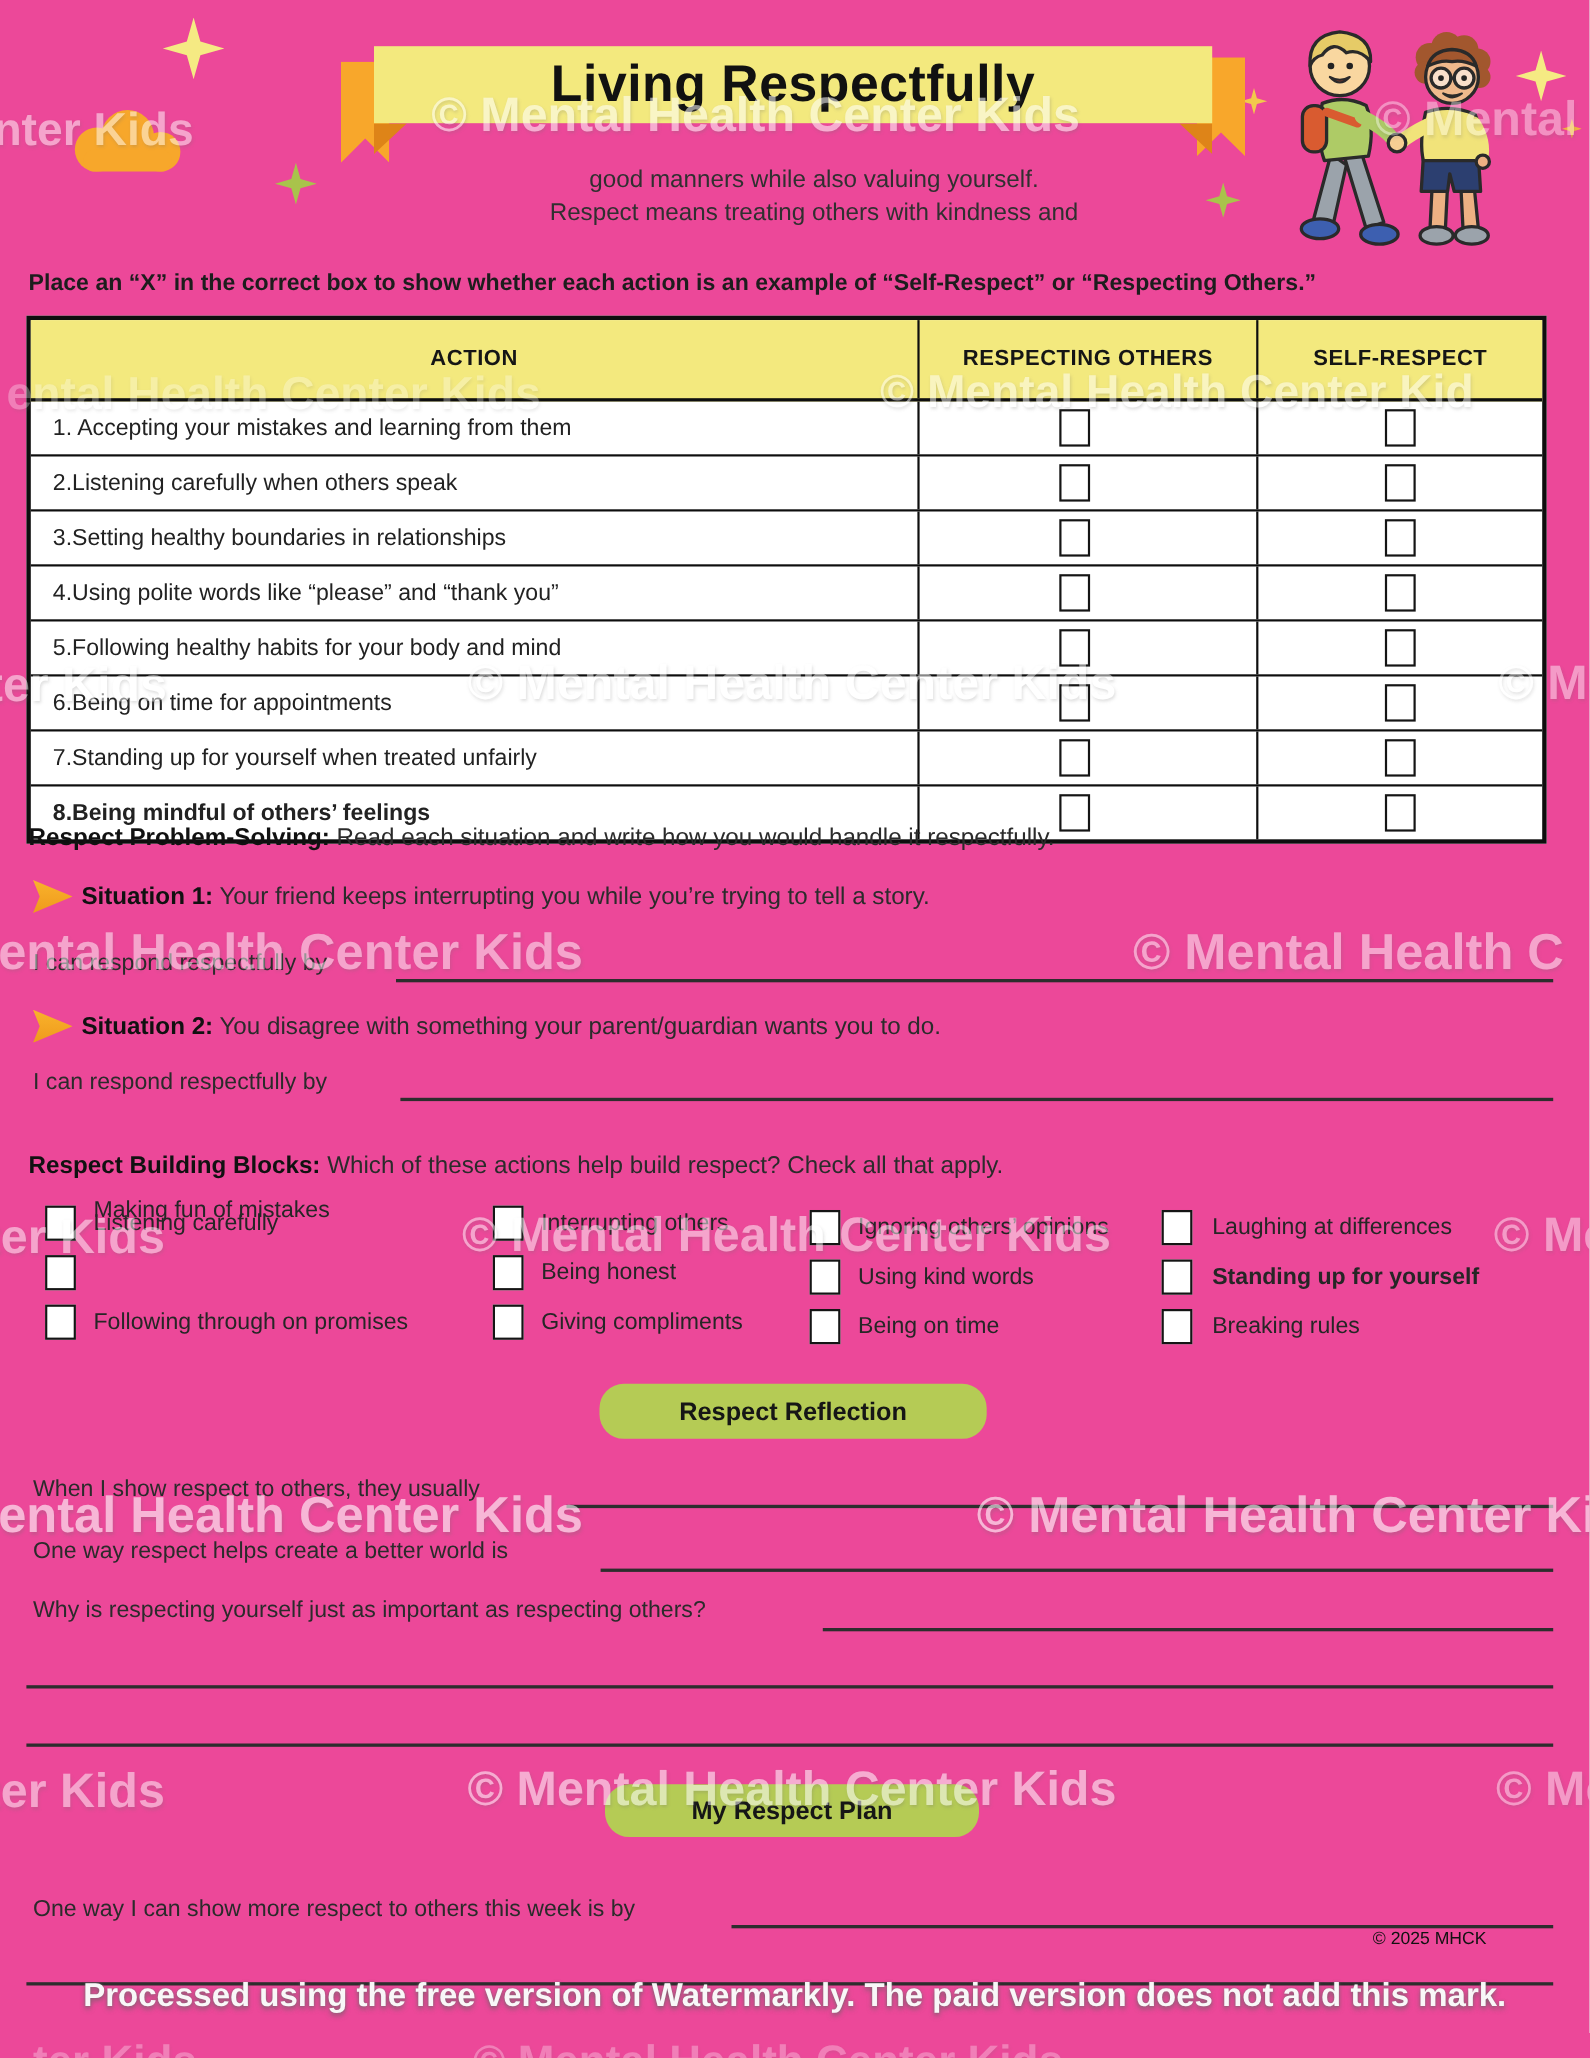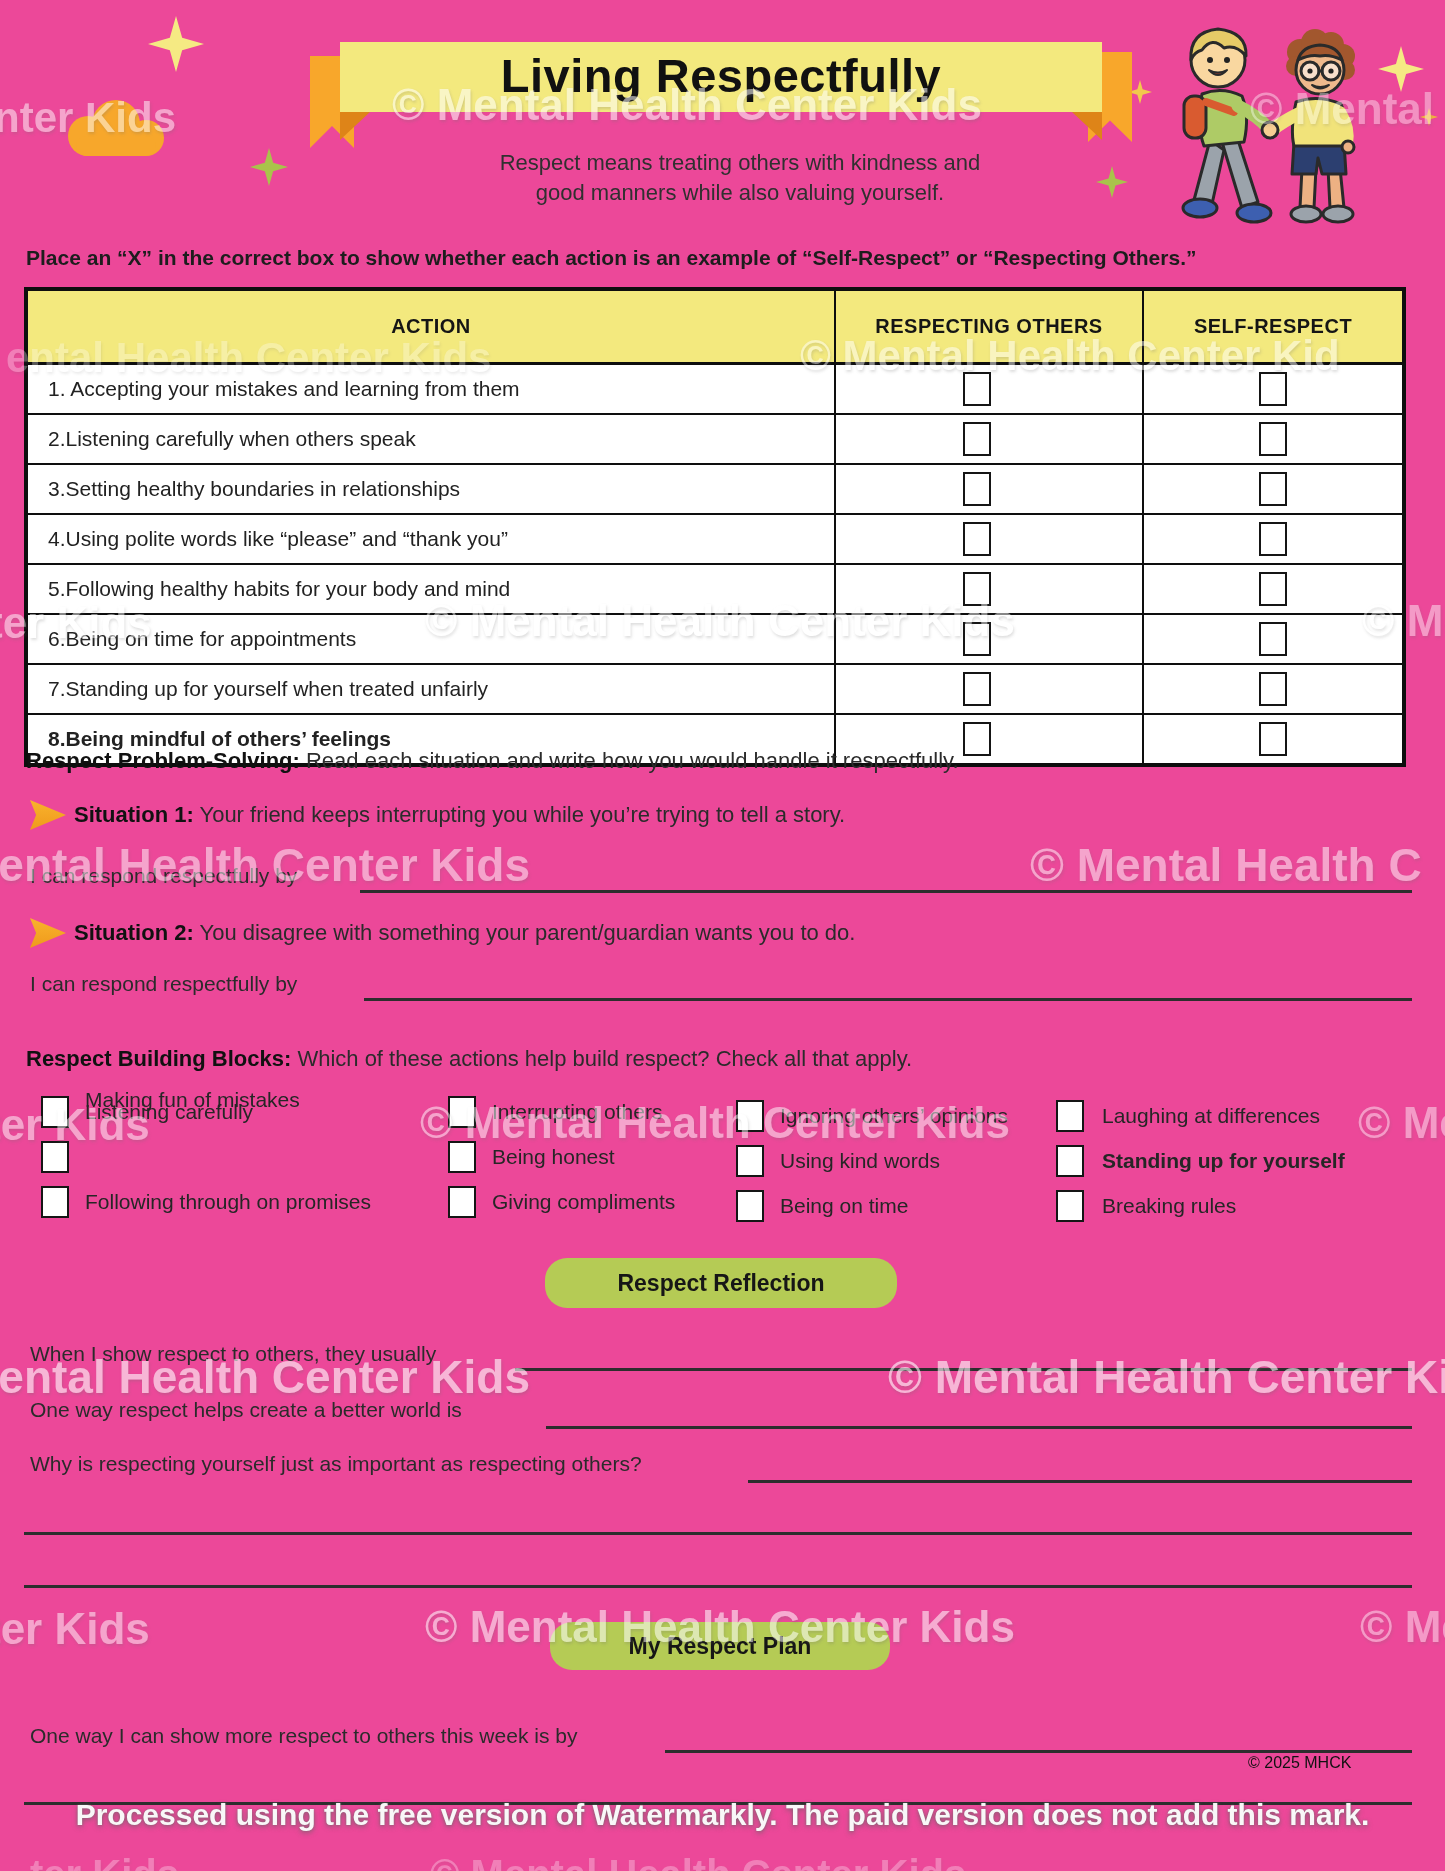--- a/index.html
+++ b/index.html
@@ -130,22 +130,22 @@
     </g>
   </svg>
 
   <div class="ribbon-tail tail-left" style="left:310px;top:56px;width:44px;height:92px;"></div>
   <div class="ribbon-fold" style="left:340px;top:112px;width:30px;height:28px;clip-path:polygon(0 0,100% 0,0 100%);"></div>
   <div class="ribbon-tail tail-right" style="left:1088px;top:52px;width:44px;height:90px;"></div>
   <div class="ribbon-fold" style="left:1072px;top:112px;width:30px;height:28px;clip-path:polygon(0 0,100% 0,100% 100%);"></div>
   <div class="banner-bar"></div>
   <div class="title">Living Respectfully</div>
   <div class="subtitle">
+    <div>good manners while also valuing yourself.</div>
     <div>Respect means treating others with kindness and</div>
-    <div>good manners while also valuing yourself.</div>
   </div>
 
   <div class="instruction">Place an “X” in the correct box to show whether each action is an example of “Self-Respect” or “Respecting Others.”</div>
 
   <div class="sort-table">
     <div class="t-head">
       <div class="hc">ACTION</div>
       <div class="hc">RESPECTING OTHERS</div>
       <div class="hc">SELF-RESPECT</div>
     </div>

